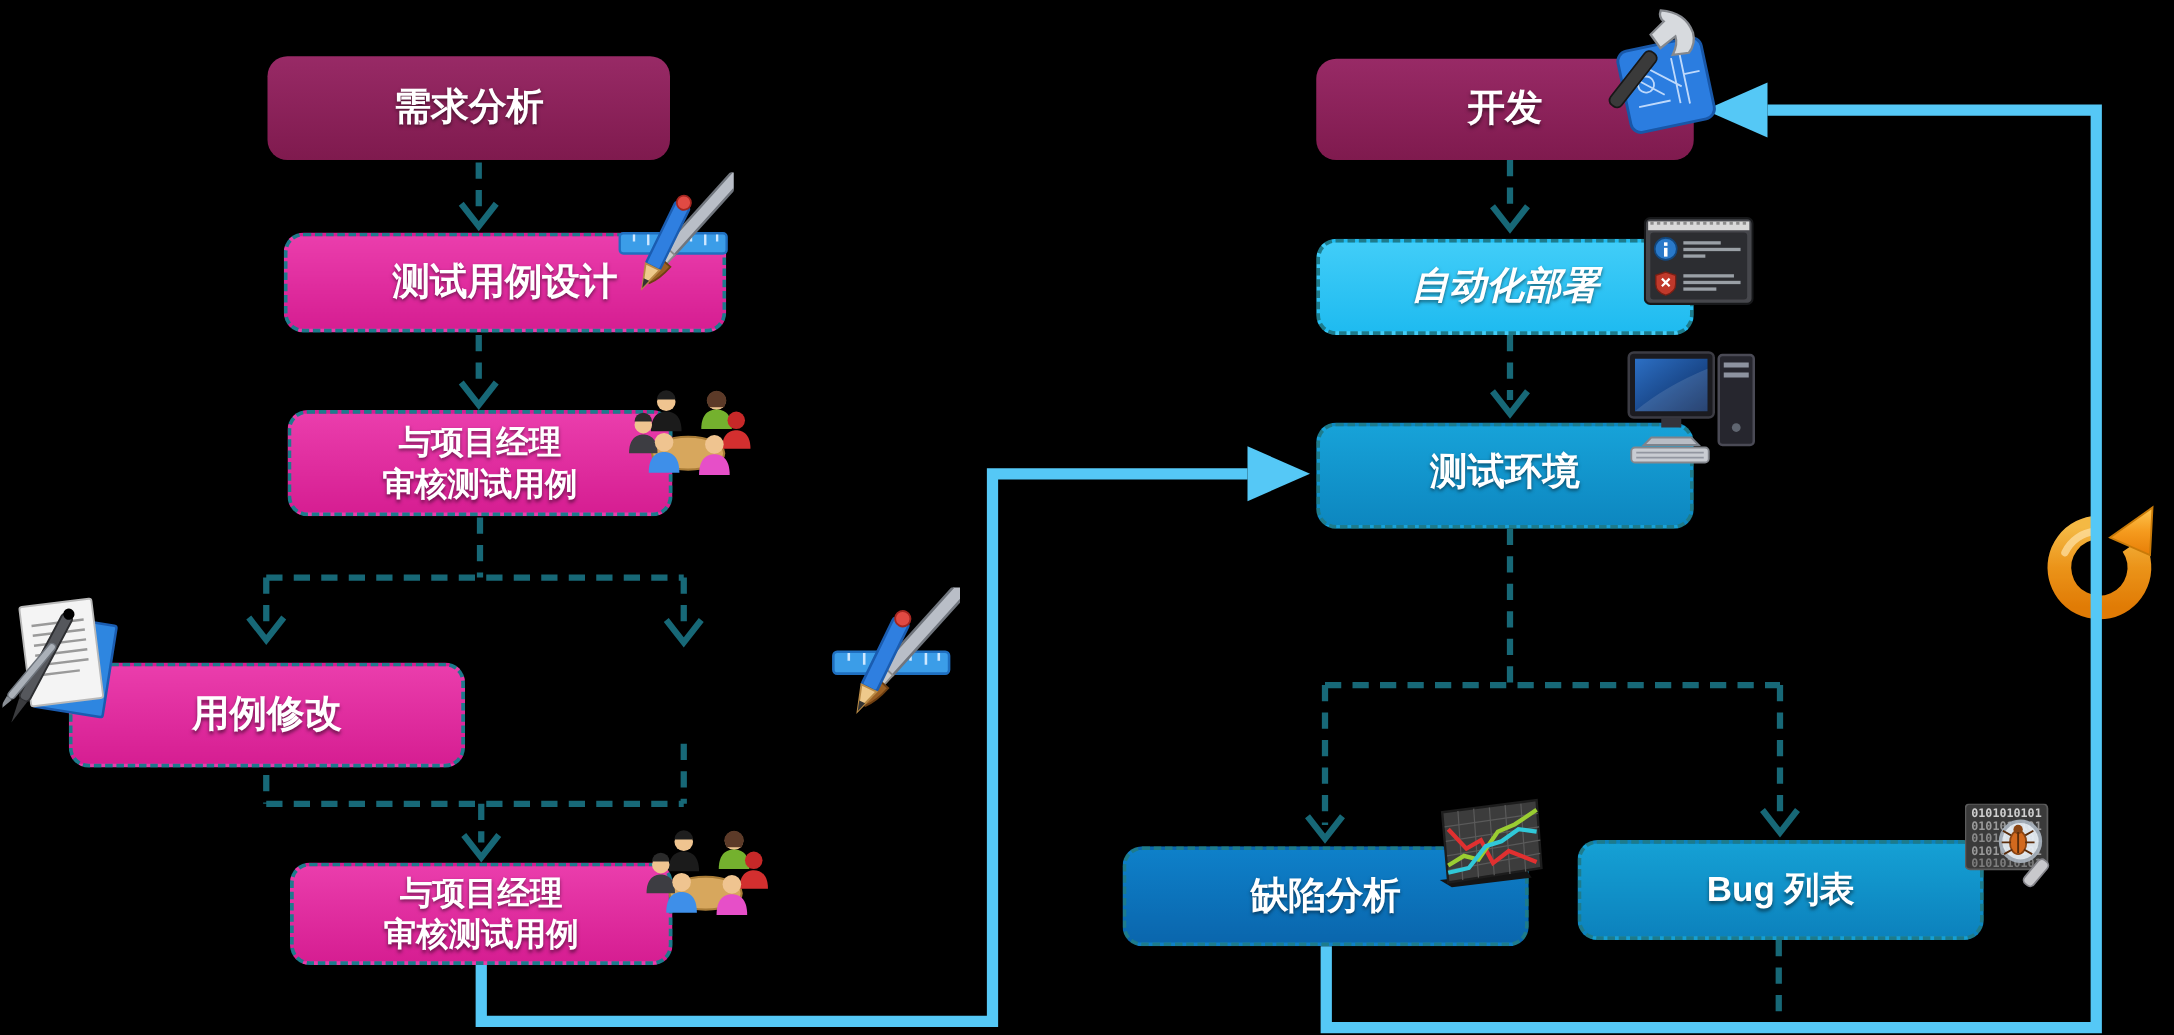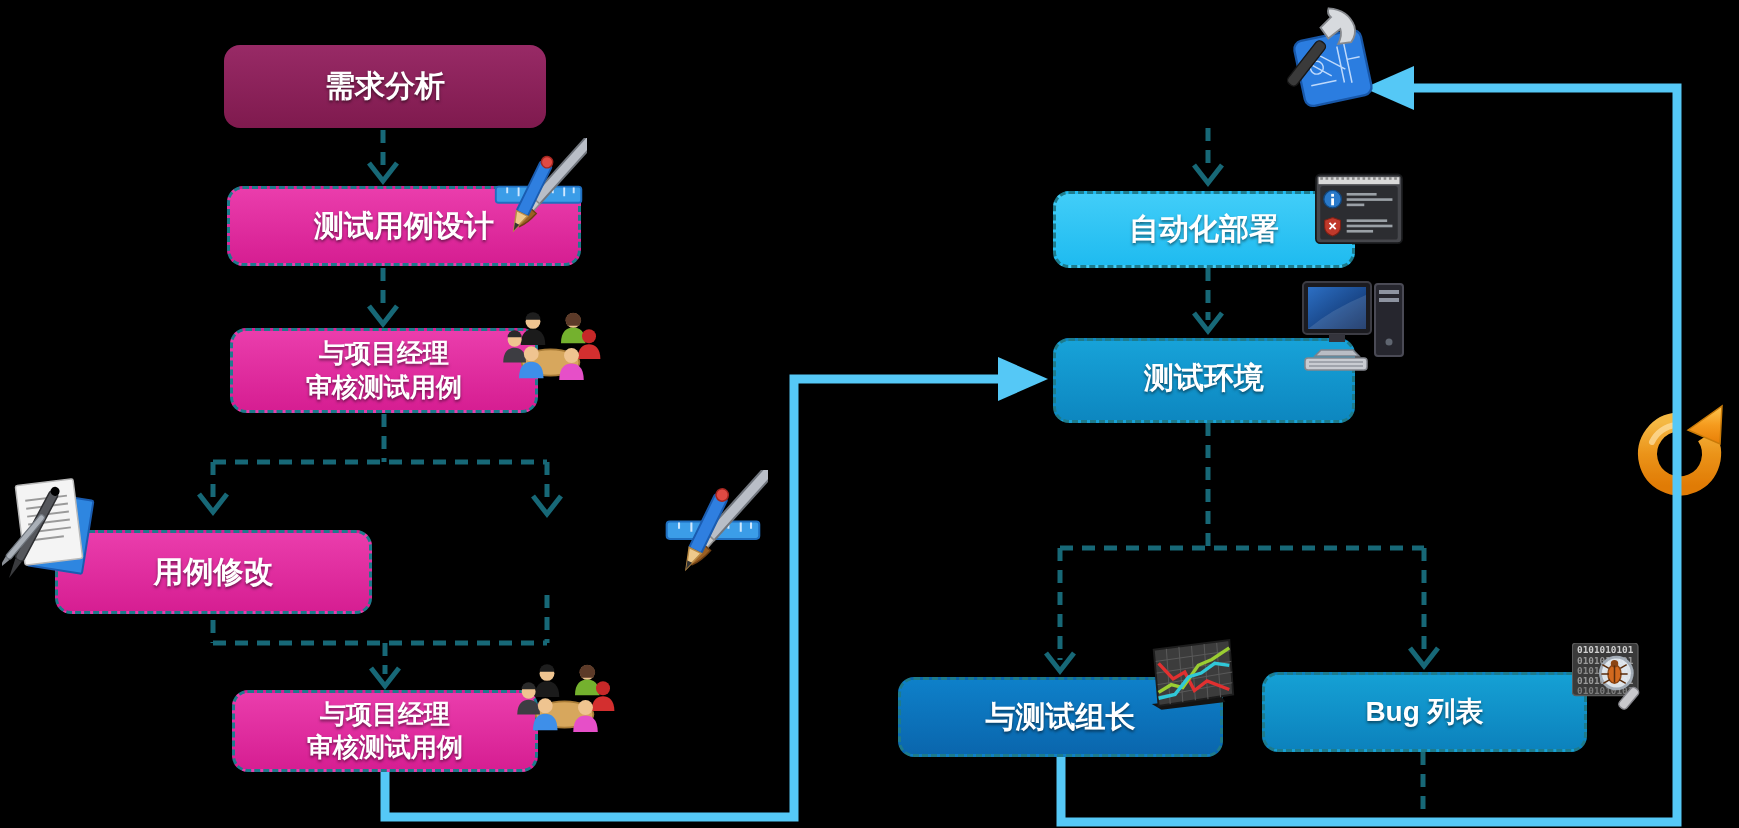--- a/index.html
+++ b/index.html
@@ -9,21 +9,21 @@
   }
   .layer{position:absolute;left:0;top:0;}
   .box{
     position:absolute;border-radius:16px;display:flex;align-items:center;justify-content:center;
     color:#fff;font-weight:bold;text-align:center;white-space:pre-line;line-height:1.28;
     text-shadow:0 2px 3px rgba(0,0,0,.5);box-sizing:border-box;z-index:2;
   }
   .dashed{border:3px dashed #1d7b8c;}
   .purple {background:linear-gradient(180deg,#982a66,#7f1a4e);}
   .pink   {background:linear-gradient(180deg,#ea3dac,#d61e92);}
-  .ltblue {background:linear-gradient(180deg,#41cdf8,#1fbbf0);}
+  .ltblue {background:linear-gradient(180deg,#41cdf8,#1fbbf0);font-style:italic;}
   .medblue{background:linear-gradient(180deg,#17a2d8,#0d87c0);}
   .deepblue{background:linear-gradient(180deg,#0e80c9,#0a66ad);}
   .bugblue{background:linear-gradient(180deg,#15a0d4,#0c82bd);}
   .f30{font-size:30px;} .f26{font-size:26px;} .f28{font-size:28px;}
   .icon{position:absolute;z-index:3;}
   .icon svg{display:block;width:100%;height:100%;}
   #connectors{z-index:1;pointer-events:none;}
   #refresh-wrap{z-index:0;}
 </style>
 </head>
@@ -72,39 +72,40 @@
     <g stroke="#55C8F6" stroke-width="9" fill="none">
       <path d="M385 772 L385 817 L794 817 L794 379 L998 379"></path>
       <path d="M1061 757 L1061 822 L1677 822 L1677 88 L1414 88"></path>
     </g>
     <g fill="#55C8F6">
       <polygon points="998,357 1048,379 998,401"></polygon>
       <polygon points="1414,66 1364,88 1414,110"></polygon>
     </g>
   </svg>
 
-  <div class="box purple f30" style="left:224px;top:45px;width:322px;height:83px;font-family:Liberation Serif, serif;">需求分析</div>
+  <div class="box purple f30" style="left:214px;top:45px;width:322px;height:83px;font-family:Liberation Serif, serif;">需求分析</div>
 
   <div class="box pink dashed f30" style="left:227px;top:186px;width:354px;height:80px;">测试用例设计</div>
 
   <div class="box pink dashed f26" style="left:230px;top:328px;width:308px;height:85px;">与项目经理
 审核测试用例</div>
 
   <div class="box pink dashed f30" style="left:55px;top:530px;width:317px;height:84px;">用例修改</div>
 
 
   <div class="box pink dashed f26" style="left:232px;top:690px;width:306px;height:82px;">与项目经理
 审核测试用例</div>
 
+  <div class="box purple f30" style="left:1053px;top:47px;width:302px;height:81px;">开发</div>
 
   <div class="box ltblue dashed f30" style="left:1053px;top:191px;width:302px;height:77px;">自动化部署</div>
 
   <div class="box medblue dashed f30" style="left:1053px;top:338px;width:302px;height:85px;font-family:Liberation Mono, monospace;">测试环境</div>
 
-  <div class="box deepblue dashed f30" style="left:898px;top:677px;width:325px;height:80px;">与测试组长</div>
+  <div class="box deepblue dashed f30" style="left:898px;top:677px;width:325px;height:80px;">缺陷分析</div>
 
   <div class="box bugblue dashed f28" style="left:1262px;top:672px;width:325px;height:80px;">Bug 列表</div>
 
   <div class="icon" style="left:492px;top:138px;width:95px;height:102px;">
     <svg viewBox="0 0 100 105">
       <rect x="4" y="50" width="90" height="17" rx="3" fill="#3b9de8" stroke="#1f6fc0" stroke-width="2"></rect>
       <g stroke="#cfe8ff" stroke-width="2">
           <path d="M16 51 v6 M28 51 v9 M40 51 v6 M52 51 v9 M64 51 v6 M76 51 v9 M86 51 v6"></path>
         </g>
       <g transform="rotate(42 60 50)">

